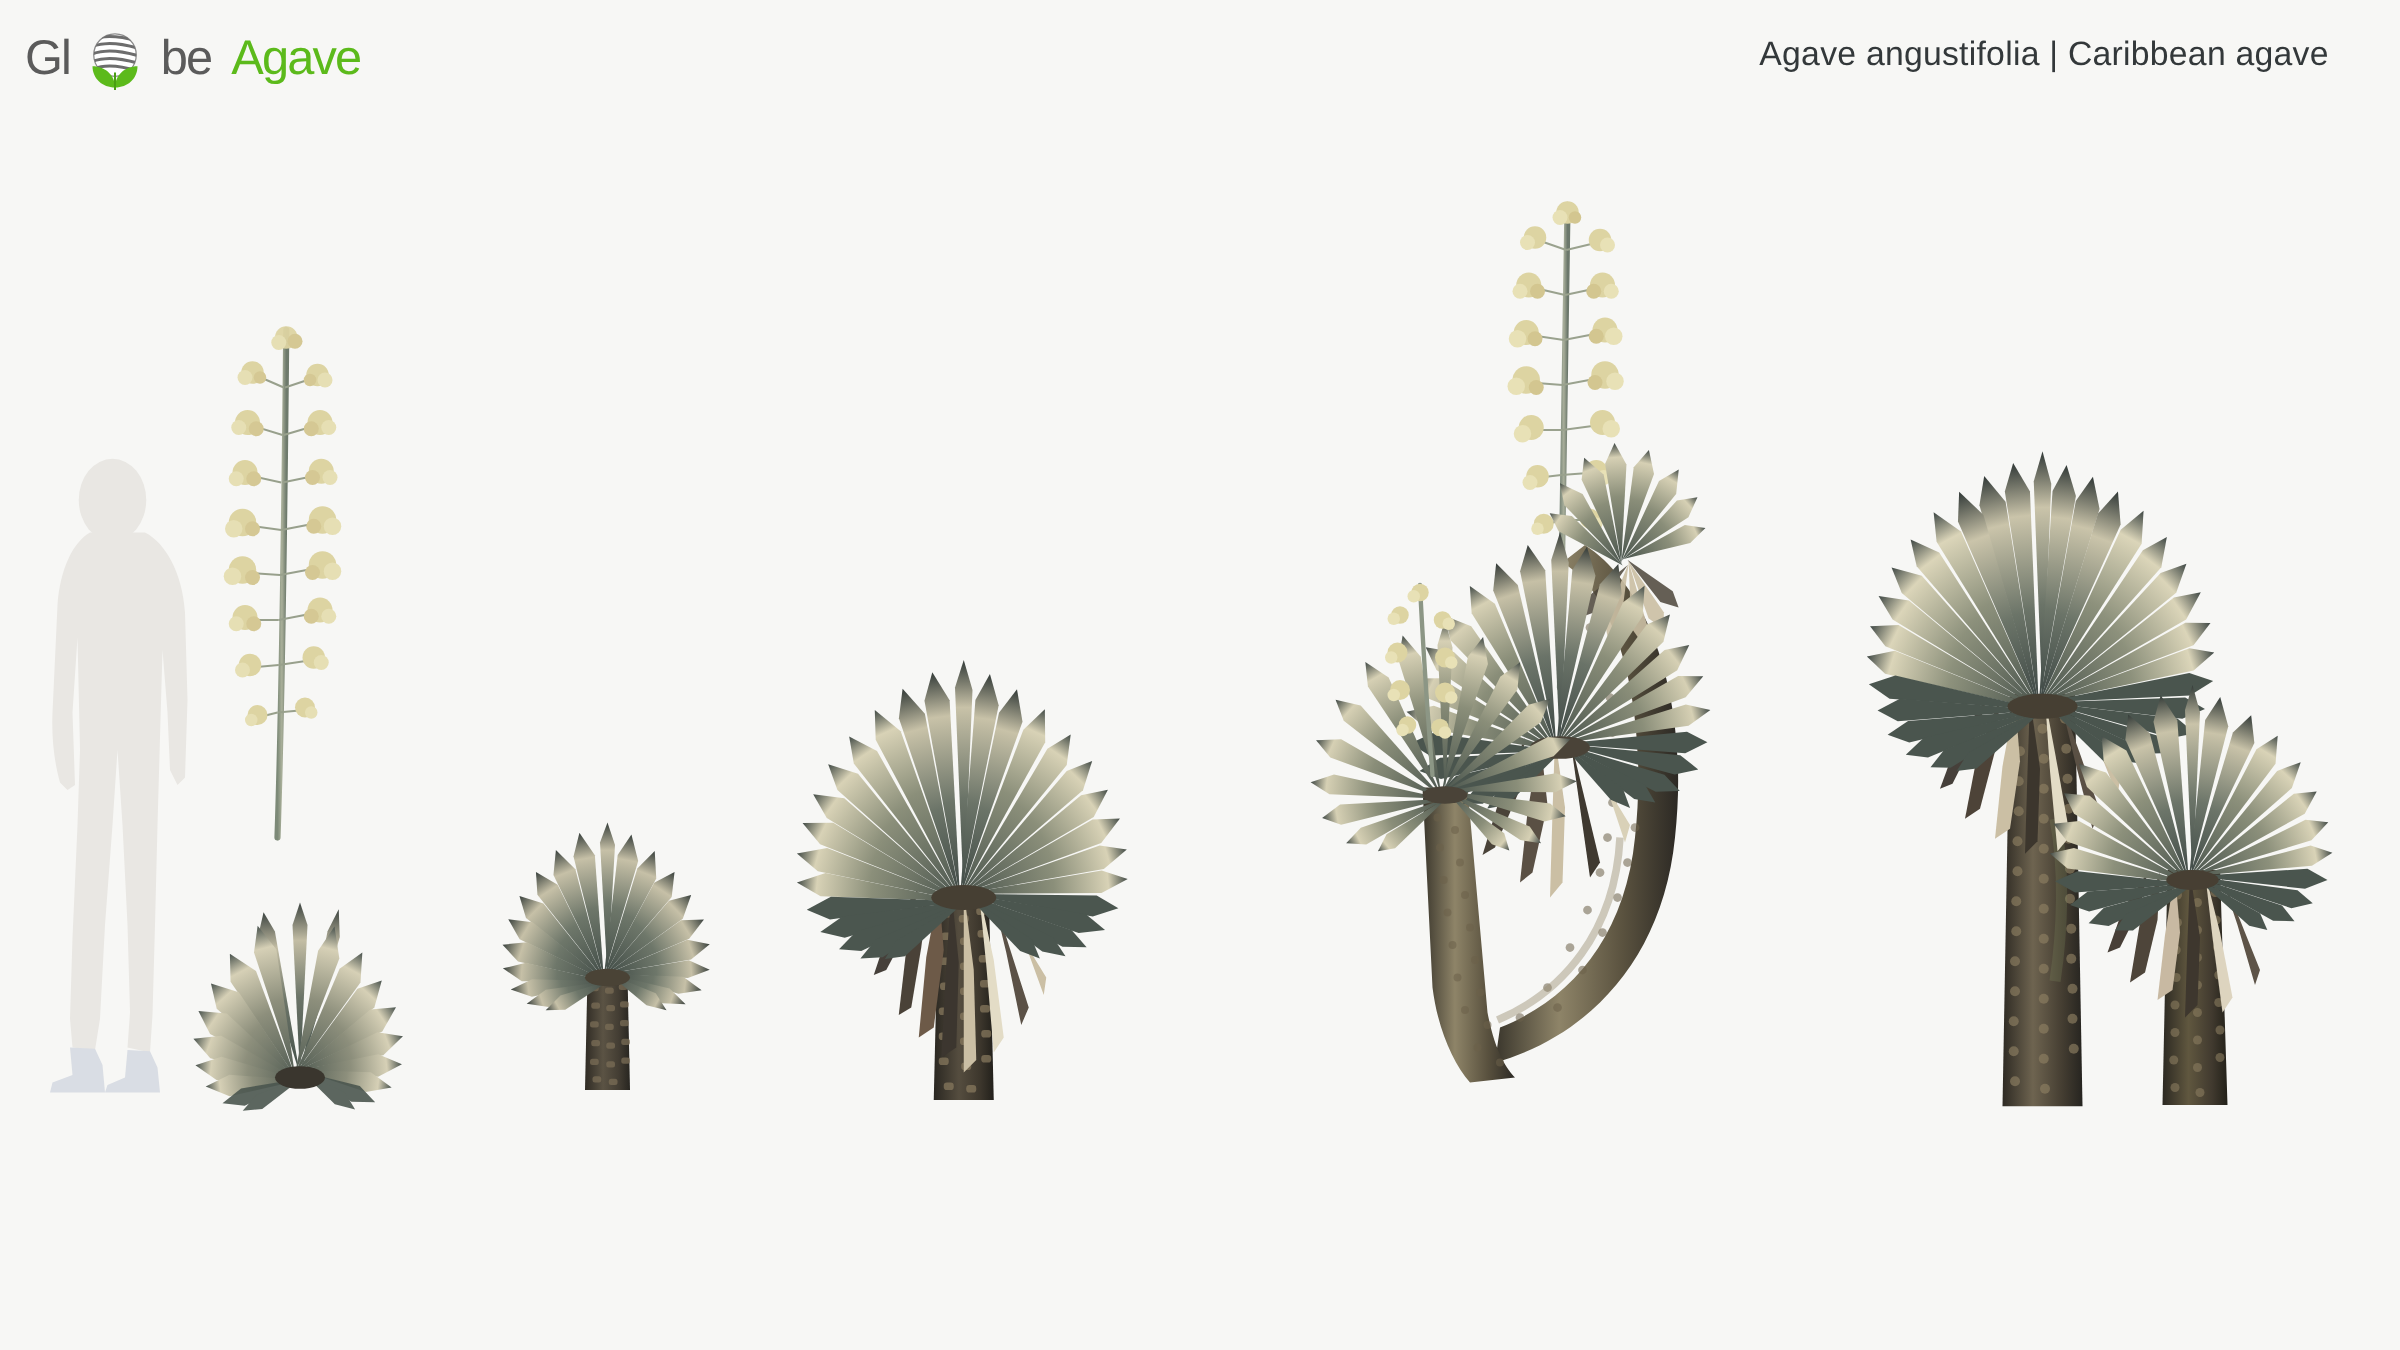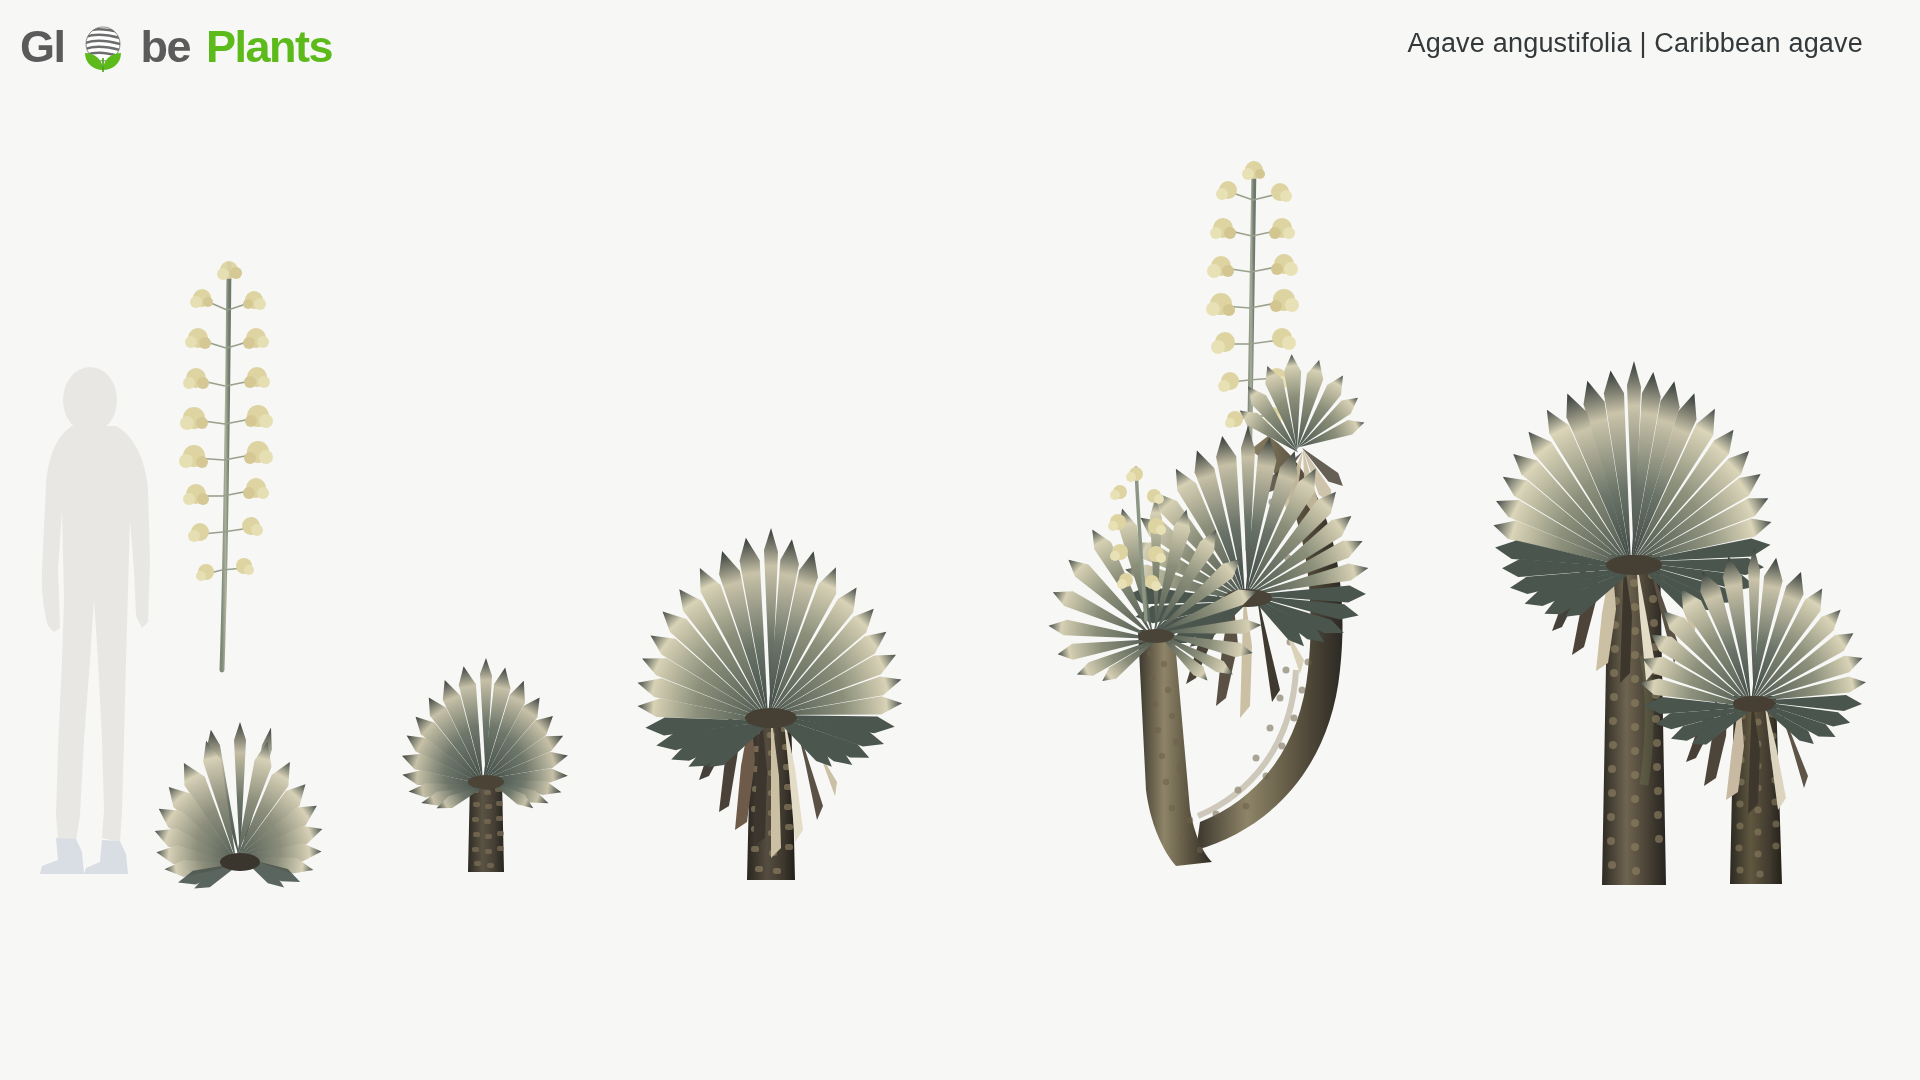--- a/index.html
+++ b/index.html
@@ -14,21 +14,21 @@
   
   #header {
     position:absolute; left:0; top:0; width:1920px; height:110px;
     z-index:40;
   }
   #logo {
     position:absolute; left:20px; top:8px;
     display:flex; align-items:center; height:76px;
   }
   #logo-globe-word, #logo-plants-word {
-    font-size:45px; font-weight:bold; letter-spacing:-1.5px;
+    font-size:39px; font-weight:normal; letter-spacing:-1.5px;
     line-height:1;
   }
   #logo-globe-word { color:#5b5b5b; }
   #logo-plants-word { color:#5cba1b; margin-left:16px; }
   .logo-gl, .logo-be { display:inline-block; vertical-align:middle; }
   #globe-mark {
     display:inline-block; vertical-align:middle;
     width:52px; height:52px; position:relative; top:2px;
     margin:0 1px;
   }
@@ -72,21 +72,21 @@
             <path d="M6 28 Q20 21 46 29"></path>
             <path d="M7 34 Q20 27 45 35"></path>
           </g>
           <path d="M26 48 C26 38 18 31 8 31 C8 41 16 48 26 48 Z" fill="#5cba1b"></path>
           <path d="M26 48 C26 38 34 31 44 31 C44 41 36 48 26 48 Z" fill="#5cba1b"></path>
           <path d="M26 50 L26 36" stroke="#4a9e14" stroke-width="1.6" fill="none"></path>
         </svg>
       </span>
       <span class="logo-be">be</span>
     </span>
-    <span id="logo-plants-word">Plants</span>
+    <span id="logo-plants-word">Agave</span>
   </div>
 
   <div id="title-text">Agave angustifolia | Caribbean agave</div>
 </div>
 
 <div id="stage">
 
   <div class="specimen" id="human">
     <svg width="160" height="520" viewBox="0 0 160 520">
       <g fill="#e9e7e3">

